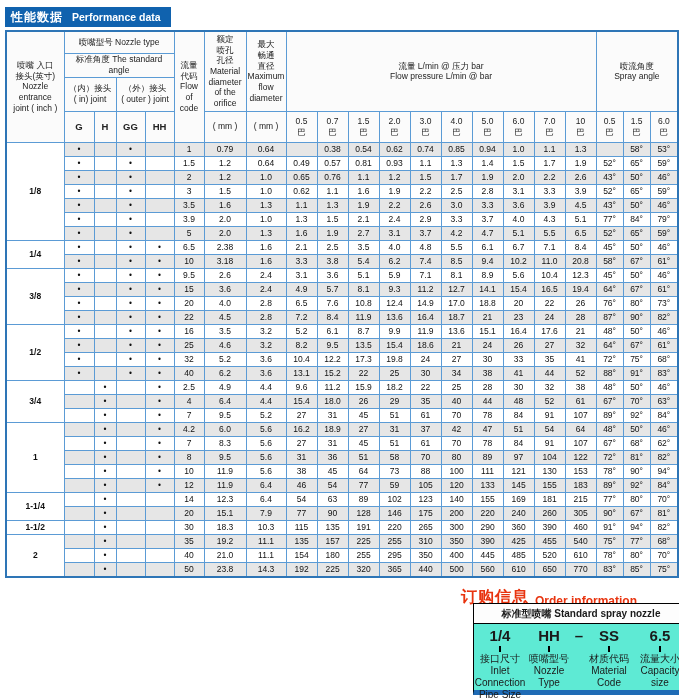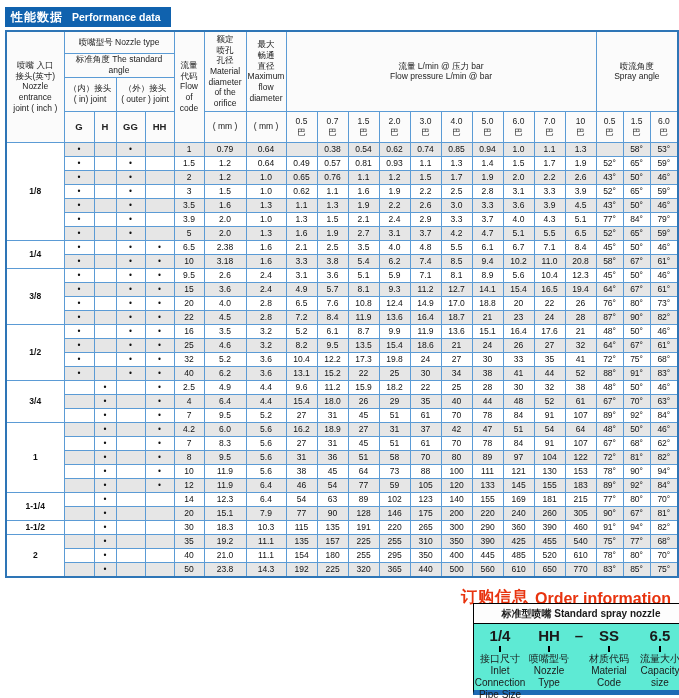--- a/index.html
+++ b/index.html
@@ -35,21 +35,21 @@
   table.perf tbody td{font-size:8.5px;height:13px;line-height:13px;color:#111;}
   tr.shade td{background:#e6e6e6;}
   tr.plain td{background:#ffffff;}
   tr.gstart td{border-top:1.5px solid #2e75b6;}
   td.size{background:#fff !important;font-weight:700;font-size:9.5px;}
   td.dotcell{font-size:9px;}
 
   
   .order-title{position:absolute;left:461px;top:571px;display:flex;align-items:flex-end;gap:6px;margin-top:16px;}
   .order-title .zh{color:#e8330e;font-size:16px;font-weight:700;letter-spacing:1px;}
-  .order-title .en{color:#e8330e;font-size:16px;font-weight:700;}
+  .order-title .en{color:#e8330e;font-size:12px;font-weight:700;}
   .order-box{
     position:absolute;left:473px;top:603px;width:214px;height:86px;
     border:1.5px solid #000;border-bottom:5px solid #1f6bb5;background:#5eead4;
   }
   .order-head{
     height:19px;border-bottom:1.5px solid #000;display:flex;align-items:center;justify-content:center;
     font-size:10px;font-weight:700;gap:4px;background:#fdfdfd;
   }
   .order-grid{
     display:grid;grid-template-columns:52px 46px 14px 46px 56px;

